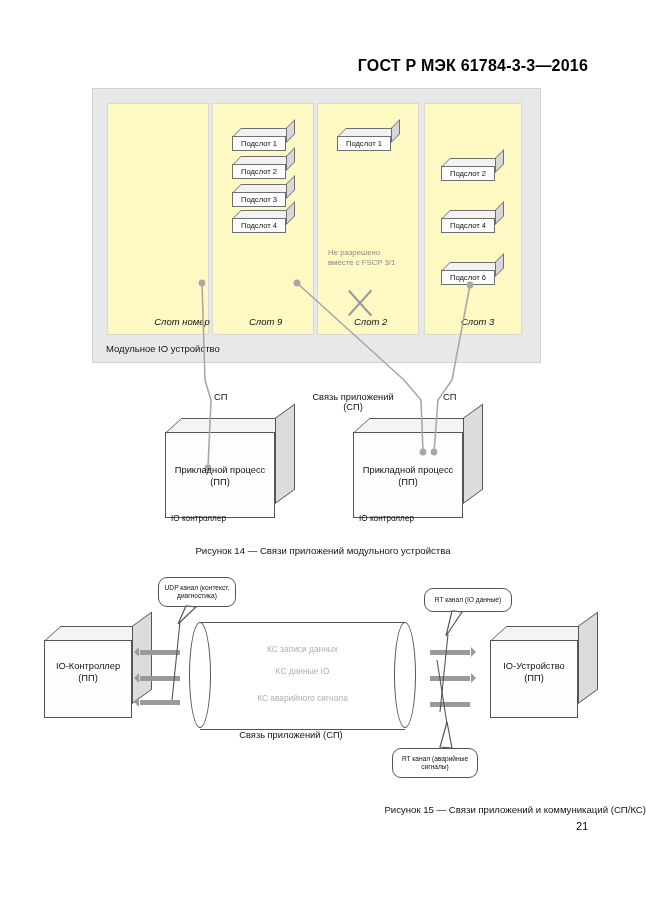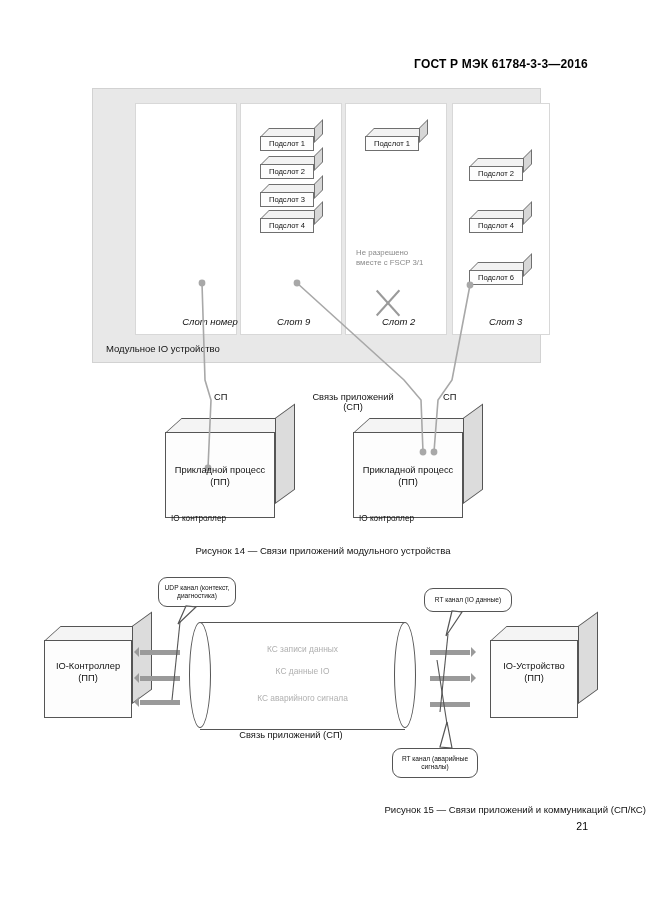--- a/index.html
+++ b/index.html
@@ -2,28 +2,28 @@
 <html><head>
 <meta charset="utf-8">
 <style>
   html,body{margin:0;padding:0;background:#ffffff;}
   body{width:646px;height:913px;position:relative;
        font-family:"Liberation Sans","DejaVu Sans",sans-serif;
        color:#000;overflow:hidden;}
   .abs{position:absolute;}
 
   
-  #doc-header{right:58px;top:57px;font-size:12px;font-weight:bold;letter-spacing:.2px;}
+  #doc-header{right:58px;top:57px;font-size:16px;font-weight:bold;letter-spacing:.2px;}
   #page-number{right:58px;top:820px;font-size:10.5px;}
 
   
   #device-frame{left:92px;top:88px;width:447px;height:273px;
                 background:#e8e8e8;border:1px solid #d2d2d2;}
   .slot-panel{position:absolute;top:14px;width:100px;height:230px;
-              background:#ffffff;border:1px solid #d8d8d8;margin-left:28px;}
+              background:#fef9c3;border:1px solid #d8d8d8;}
   #slot-panel-0{left:14px;}
   #slot-panel-1{left:119px;}
   #slot-panel-2{left:224px;}
   #slot-panel-3{left:331px;width:96px;}
   .slot-caption{position:absolute;bottom:7px;left:0;width:100%;
                 text-align:center;font-size:9.5px;font-style:italic;color:#111;padding-left:28px;}
   #head-station{position:absolute;left:0;top:86px;width:100%;
                 text-align:center;font-size:9.5px;line-height:12.5px;color:#111;}
   #not-allowed-note{position:absolute;left:10px;top:144px;width:86px;
                     font-size:7.8px;line-height:10px;color:#8a8a8a;}

